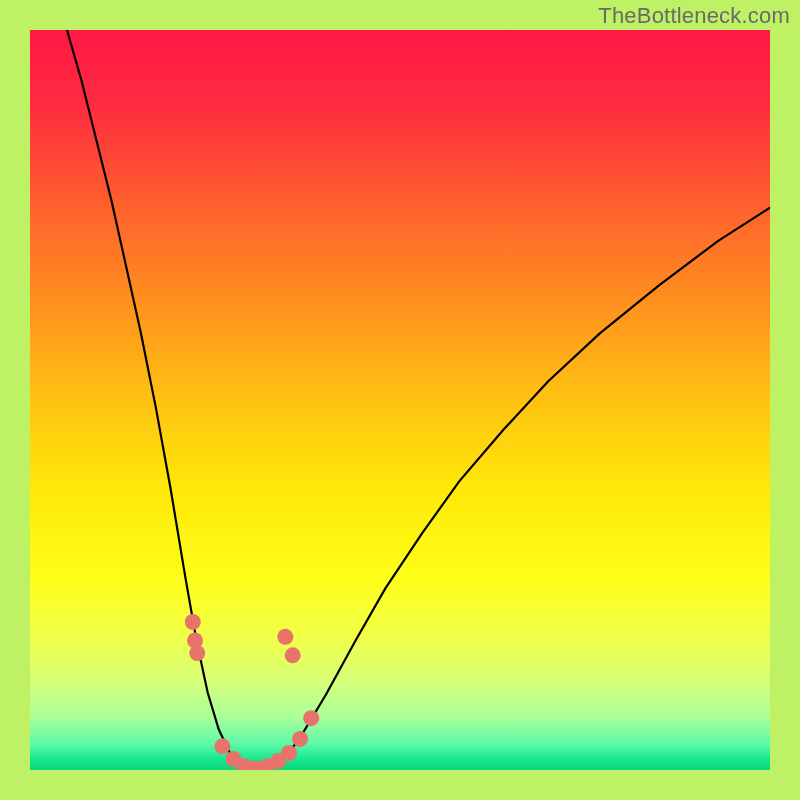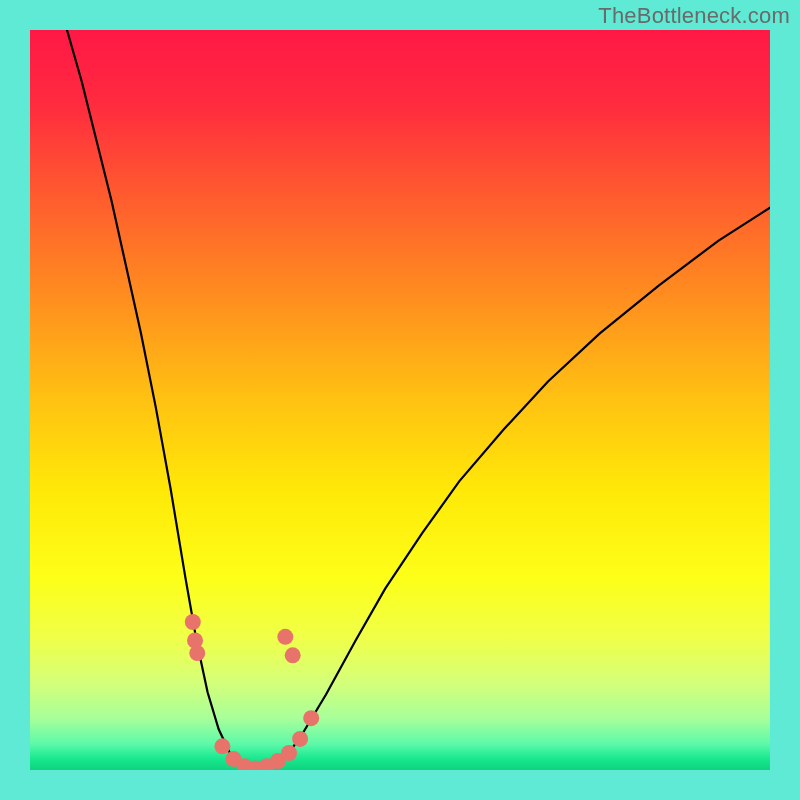--- a/index.html
+++ b/index.html
@@ -10,21 +10,21 @@
     background: #000;
     overflow: hidden;
     font-family: Arial, Helvetica, sans-serif;
   }
   .frame {
     position: absolute;
     left: 0;
     top: 0;
     width: 800px;
     height: 800px;
-    background: #5eead4;
+    background: #bef264;
   }
   .plot {
     position: absolute;
     left: 30px;
     top: 30px;
     width: 740px;
     height: 740px;
     overflow: hidden;
   }
   .watermark {

